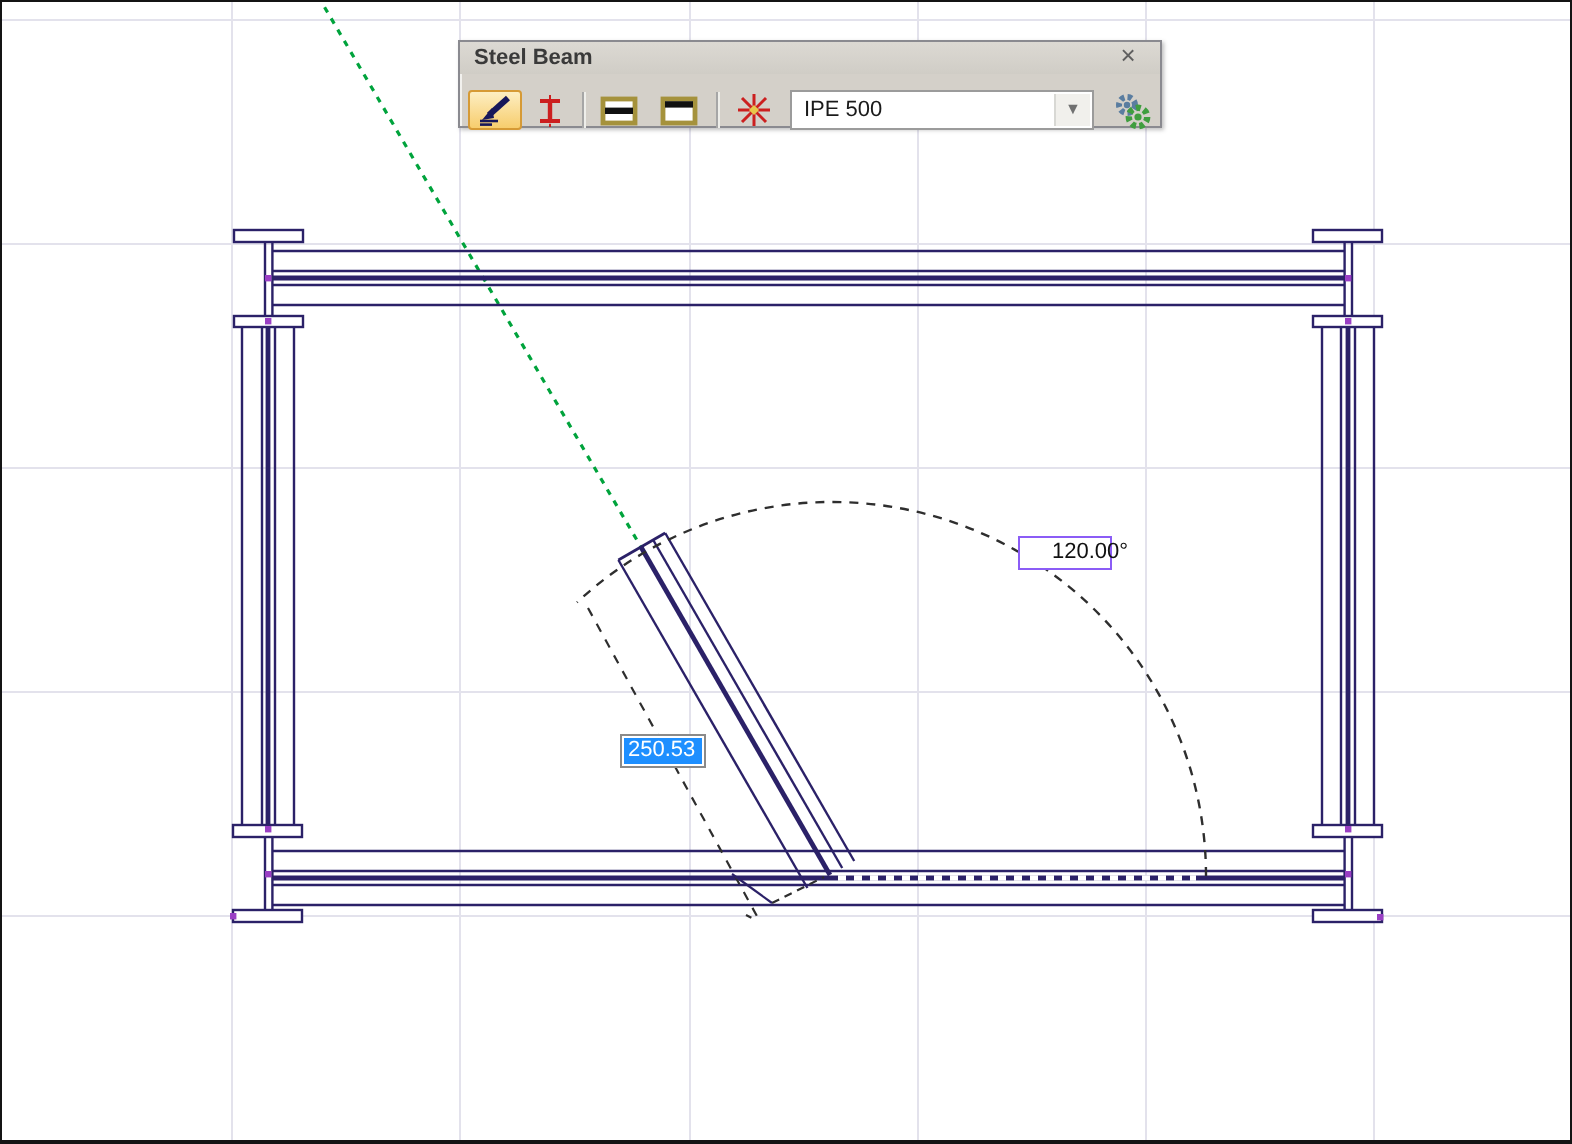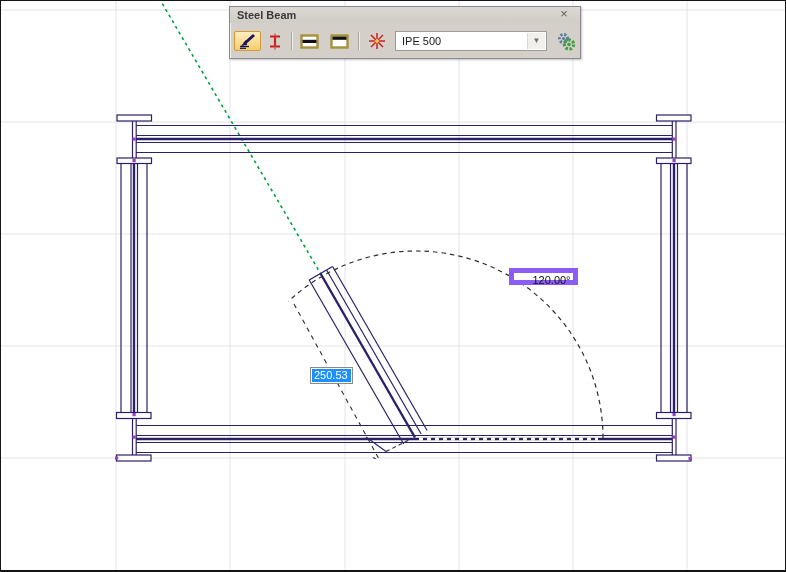--- a/index.html
+++ b/index.html
@@ -1,21 +1,21 @@
 <!DOCTYPE html>
 <html><head>
 <meta charset="utf-8">
 <style>
   html,body{margin:0;padding:0;background:#9a9a9a;font-family:"Liberation Sans",sans-serif;}
   #stage{position:relative;width:786px;height:572px;background:#ffffff;overflow:hidden;
          border:1px solid #141414;border-bottom-width:2px;box-sizing:border-box;}
   #drawing{position:absolute;left:0;top:0;z-index:1;}
 
   
-  .palette{position:absolute;left:228px;top:5px;width:352px;height:53px;z-index:30;
+  .palette{position:absolute;left:228px;top:19px;width:352px;height:44px;z-index:30;
            background:#d4d0c9;border:1px solid #8a8a90;box-sizing:border-box;
            box-shadow:1px 1px 2px rgba(0,0,0,.25);}
   .palette .inner-hl{position:absolute;inset:0;border-left:1px solid #f2f1ee;border-top:1px solid #f2f1ee;pointer-events:none;}
   .titlebar{position:absolute;left:0;top:0;right:0;height:16px;
             background:linear-gradient(#dcd9d3,#d0cdc6);}
   .titlebar .title{position:absolute;left:7px;top:2px;font-size:11px;font-weight:bold;color:#3a3a3a;}
   .close-btn{position:absolute;right:9px;top:0px;width:14px;height:14px;line-height:13px;text-align:center;
              font-size:13px;color:#5f5f5f;cursor:default;}
   .toolbar{position:absolute;left:0;top:16px;right:0;bottom:0;}
   .tbtn{position:absolute;top:8px;width:27px;height:20px;display:flex;align-items:center;justify-content:center;
@@ -24,22 +24,22 @@
   .tsep{position:absolute;top:9px;width:1px;height:18px;background:#a6a6a6;border-right:1px solid #eeeeea;}
   .combo{position:absolute;left:165px;top:8px;width:152px;height:20px;background:#fff;
          border:1px solid #9b9b9b;box-sizing:border-box;}
   .combo .val{position:absolute;left:6px;top:3px;font-size:11px;color:#1a1a1a;}
   .combo .arrow-btn{position:absolute;right:1px;top:1px;width:17px;height:16px;background:#f1f0ec;
                     border-left:1px solid #d8d8d4;display:flex;align-items:center;justify-content:center;}
   .combo .arrow-btn span{font-size:8px;color:#707070;line-height:8px;}
   .gears-btn{position:absolute;left:322px;top:8px;width:27px;height:20px;display:flex;align-items:center;justify-content:center;}
 
   
-  .angle-badge{position:absolute;left:508px;top:267px;width:69px;height:17px;z-index:10;
-               background:#ffffff;border:5px solid #8b5cf6;box-sizing:border-box;
+  .angle-badge{position:absolute;left:508px;top:267px;width:47px;height:17px;z-index:10;
+               background:#ffffff;border:1px solid #8b5cf6;box-sizing:border-box;
                font-size:11px;color:#111;text-align:center;line-height:15px;padding-left:16px;}
   .tracker{position:absolute;left:309px;top:366px;z-index:10;background:#ffffff;
            border:1px solid #8a8a8a;padding:1px;}
   .tracker .val{display:block;background:#1e8fff;color:#ffffff;font-size:11px;line-height:13px;padding:0 3px 0 2px;}
 </style>
 </head>
 <body>
 
 <div id="stage">
 

